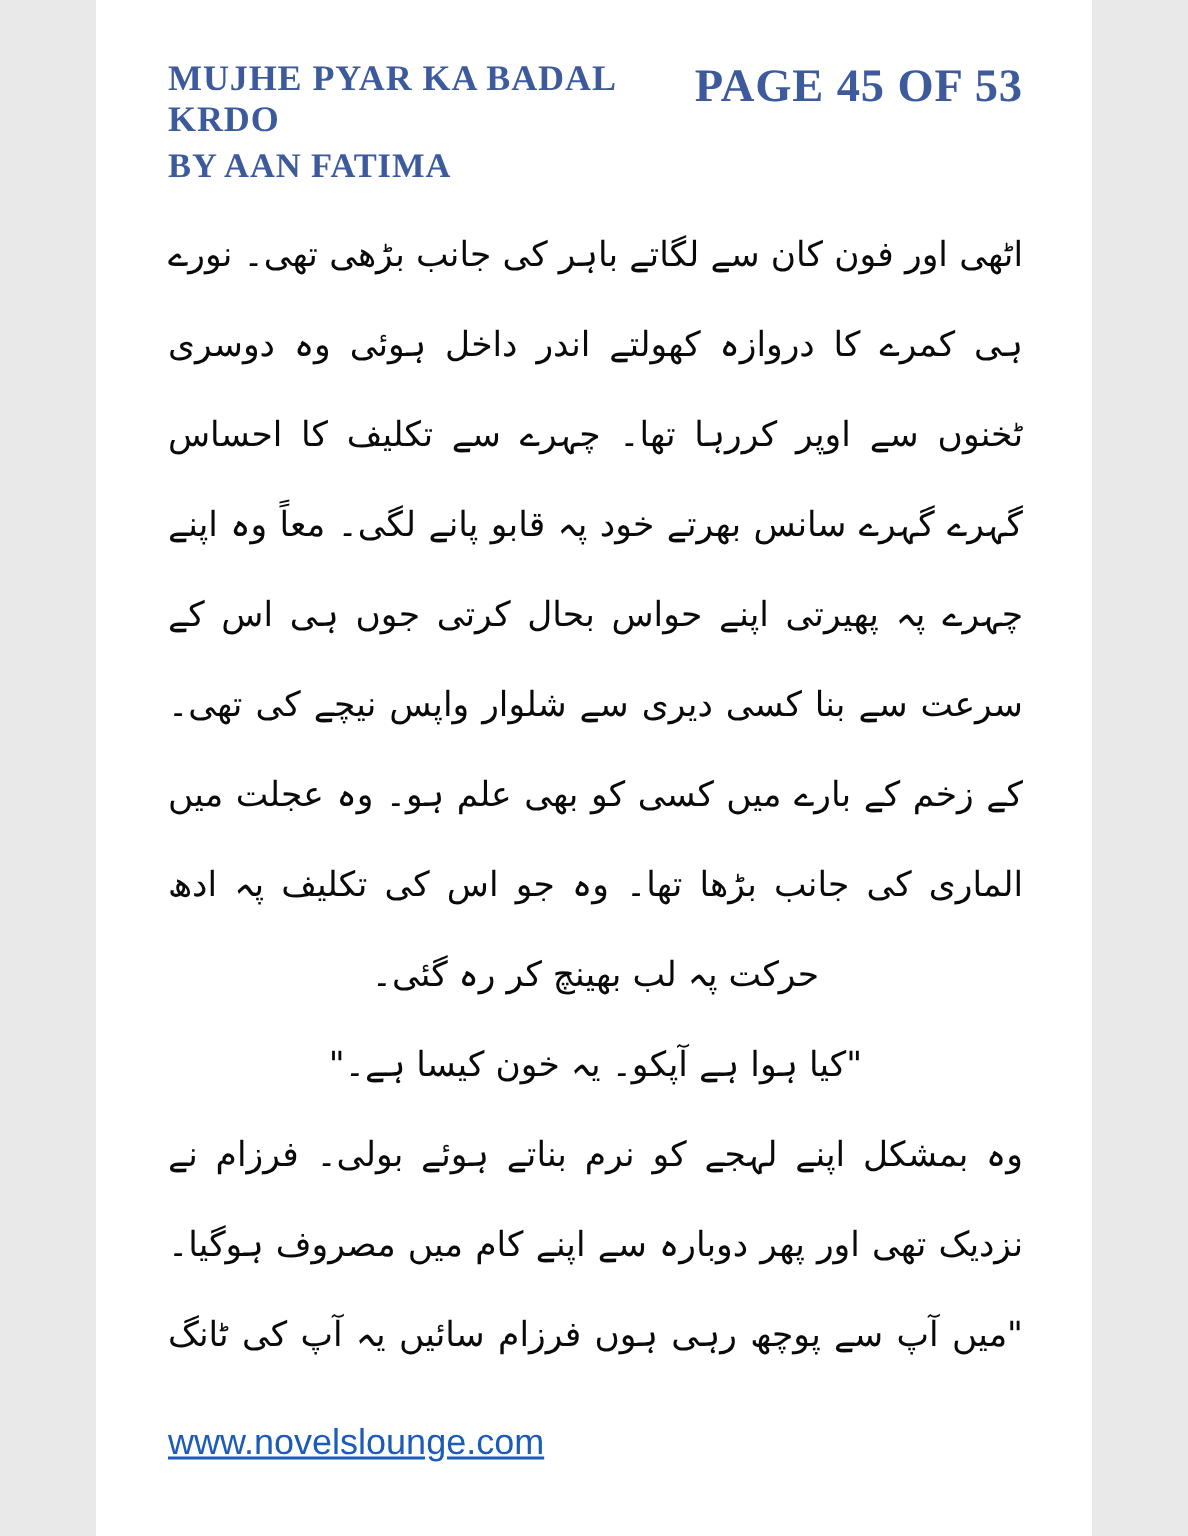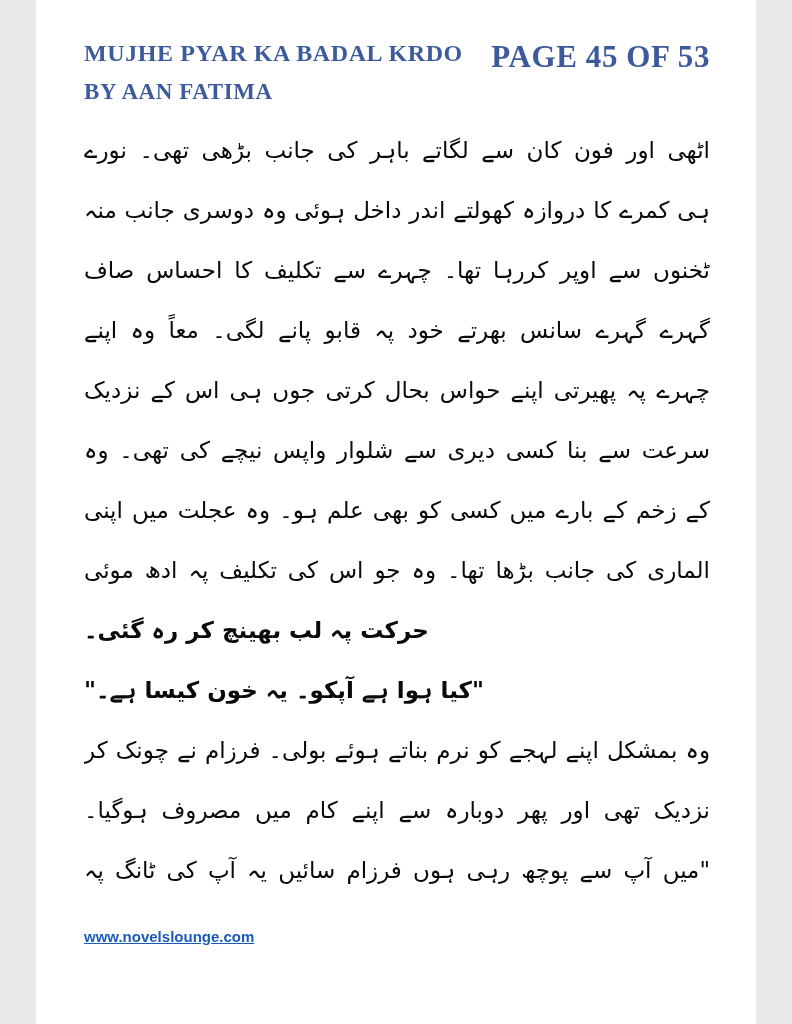--- a/index.html
+++ b/index.html
@@ -4,21 +4,21 @@
 <style>
   :root {
     --accent: #3d5b9c;
     --link: #1c5bb8;
     --ink: #0a0a0a;
     --paper: #ffffff;
   }
   html, body { margin: 0; padding: 0; background: #e9e9e9; }
   .page {
     position: relative;
-    width: 720px;
+    width: 664px;
     height: 1024px;
     margin: 0 auto;
     background: var(--paper);
     box-sizing: border-box;
     padding: 40px 46px 0 48px;
     overflow: hidden;
     font-family: "Liberation Sans", sans-serif;
   }
   .header-row {
     display: flex;
@@ -39,30 +39,29 @@
   .line {
     height: 60px;
     line-height: 60px;
     font-family: "DejaVu Sans", sans-serif;
     font-size: 23px;
     color: var(--ink);
     direction: rtl;
     overflow: hidden;
   }
   .line.justify { text-align: justify; text-align-last: justify; }
-  .line.right { text-align: left; font-weight: bold; }
+  .line.right { text-align: center; }
   .footer { margin-top: 28px; }
   .site-link {
     display: inline-block;
     font-family: "Liberation Sans", sans-serif;
-    font-size: 15px;
+    font-size: 24px;
     color: var(--link);
     text-decoration: underline;
     cursor: pointer;
-    font-weight: bold;
   }
   .rights { font-size: 20px; margin-top: 4px; letter-spacing: 0.4px; }
 </style>
 </head>
 <body>
 
 <div class="page">
 
   <header>
     <div class="header-row">

